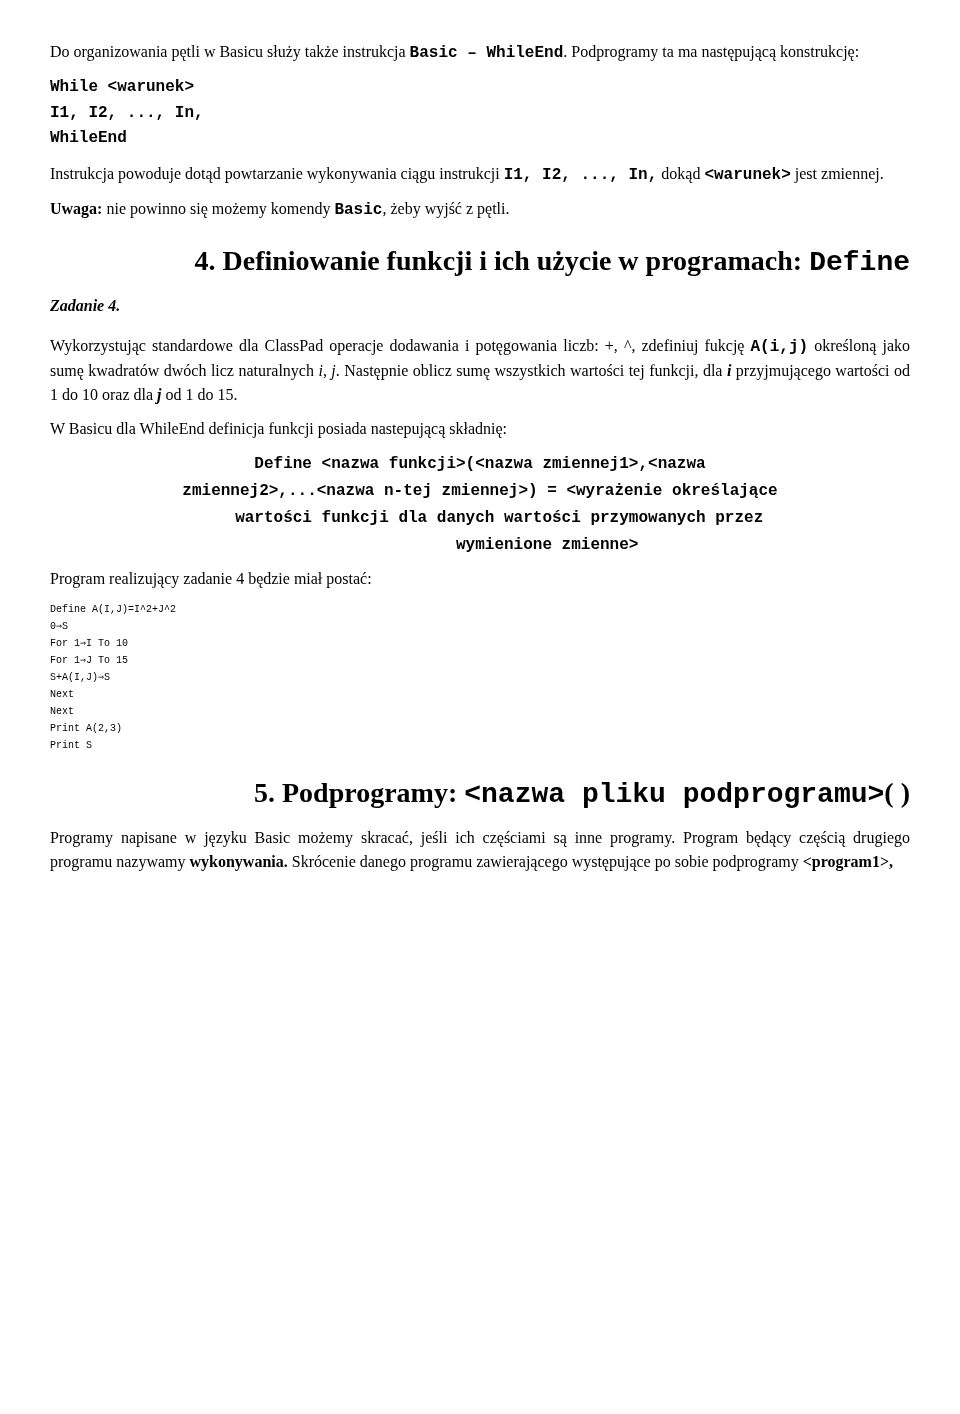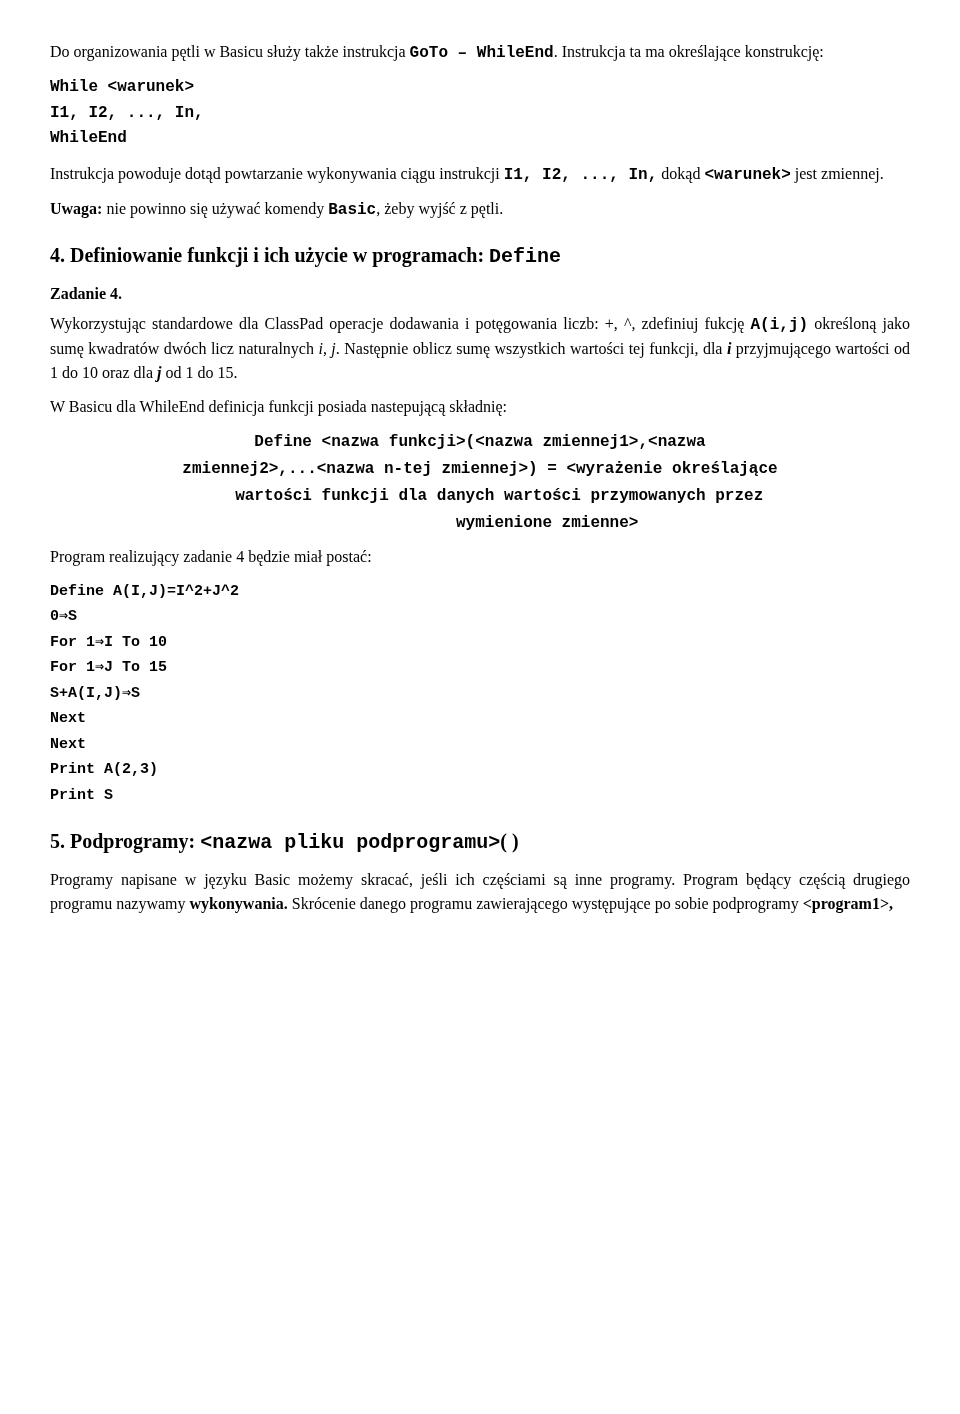--- a/index.html
+++ b/index.html
@@ -30,64 +30,66 @@
     .code-block-center {
       font-family: "Courier New", Courier, monospace;
       font-weight: bold;
       margin: 7px auto;
       white-space: pre-wrap;
       text-align: center;
       line-height: 1.7;
       max-width: 700px;
     }
     .section-heading {
-      font-size: 20px;
+      font-size: 28px;
       font-weight: bold;
       margin: 18px 0 10px 0;
+      text-align: right;
     }
     .bold {
       font-weight: bold;
     }
     .italic {
       font-style: italic;
     }
     p {
       margin-bottom: 10px;
       text-align: justify;
     }
     .task-label {
       font-weight: bold;
-      margin-bottom: 6px;
+      margin-bottom: 16px;
+      font-style: italic;
     }
     .program-block {
       font-family: "Courier New", Courier, monospace;
-      font-weight: bold;
-      font-size: 15px;
+      font-weight: normal;
+      font-size: 10px;
       margin: 10px 0;
       line-height: 1.7;
       white-space: pre;
     }
   </style>
 </head>
 <body>
 
 <p>
-  <span>Do organizowania pętli w Basicu służy także instrukcja </span><span class="code-inline">GoTo – WhileEnd</span><span>. Instrukcja ta ma określające konstrukcję:</span>
+  <span>Do organizowania pętli w Basicu służy także instrukcja </span><span class="code-inline">Basic – WhileEnd</span><span>. Podprogramy ta ma następującą konstrukcję:</span>
 </p>
 
 <div class="code-block">While &lt;warunek&gt;
 I1, I2, ..., In,
 WhileEnd</div>
 
 <p>
   <span>Instrukcja powoduje dotąd powtarzanie wykonywania ciągu instrukcji </span><span class="code-inline">I1,  I2,  ...,  In,</span><span> dokąd </span><span class="code-inline">&lt;warunek&gt;</span><span> jest zmiennej.</span>
 </p>
 
 <p>
-  <span class="bold">Uwaga:</span><span> nie powinno się używać komendy </span><span class="code-inline">Basic</span><span>, żeby wyjść z pętli.</span>
+  <span class="bold">Uwaga:</span><span> nie powinno się możemy komendy </span><span class="code-inline">Basic</span><span>, żeby wyjść z pętli.</span>
 </p>
 
 <div class="section-heading">
   <span>4. Definiowanie funkcji i ich użycie w programach: </span><span class="code-inline">Define</span>
 </div>
 
 <p class="task-label">Zadanie 4.</p>
 
 <p>
   <span>Wykorzystując standardowe dla ClassPad operacje dodawania i potęgowania liczb: +, ^, zdefiniuj fukcję </span><span class="code-inline">A(i,j)</span><span> określoną jako sumę kwadratów dwóch licz naturalnych </span><span class="italic">i</span><span>, </span><span class="italic">j</span><span>. Następnie oblicz sumę wszystkich wartości tej funkcji, dla </span><span class="bold italic">i</span><span> przyjmującego wartości od 1 do 10 oraz dla </span><span class="bold italic">j</span><span> od 1 do 15.</span>

